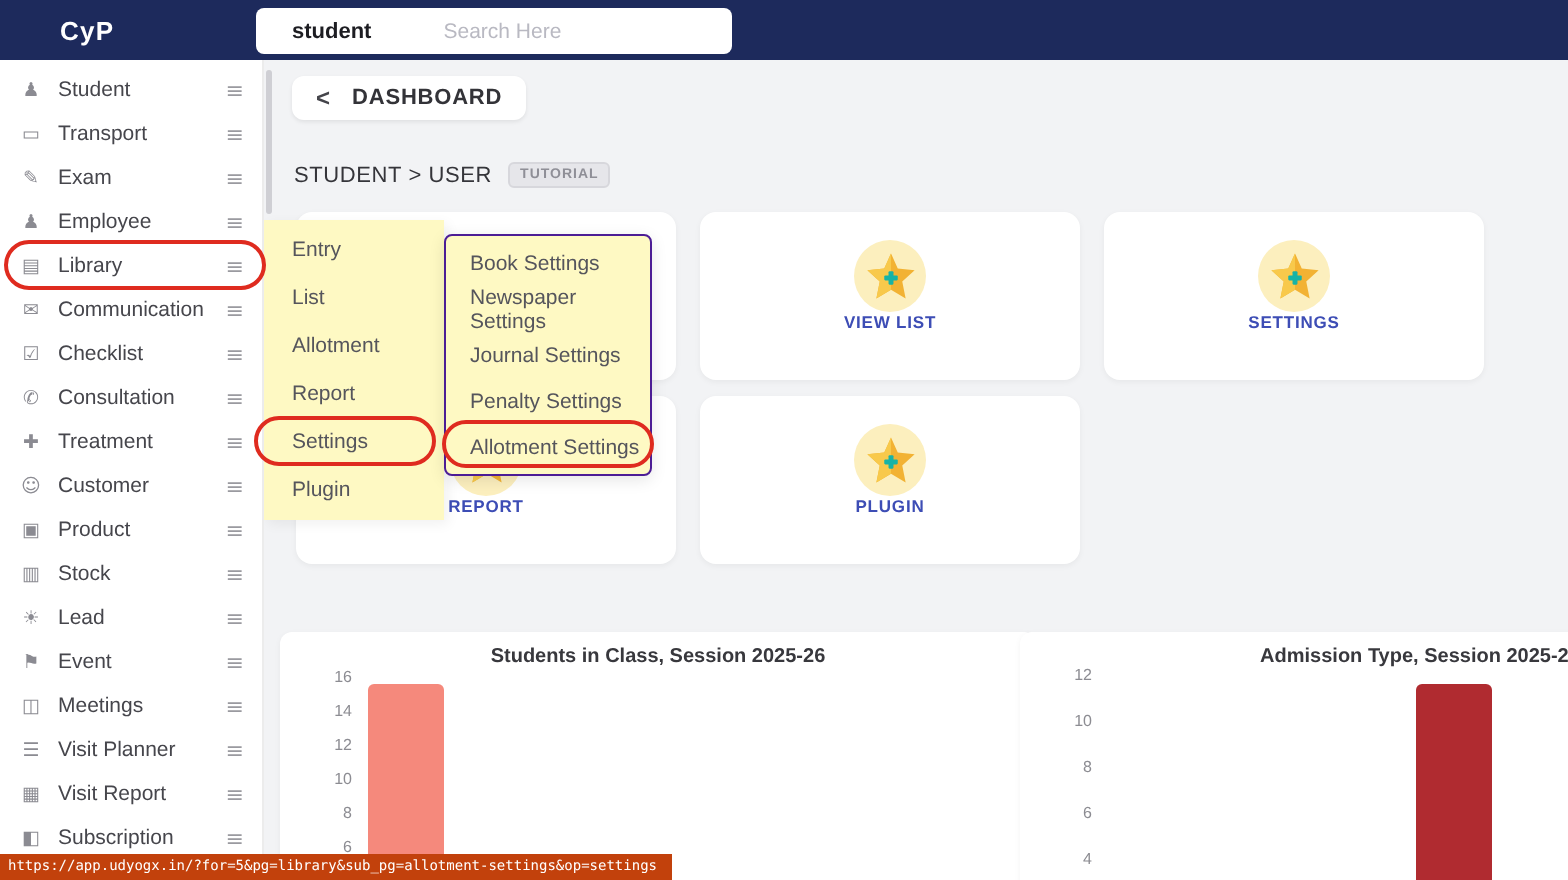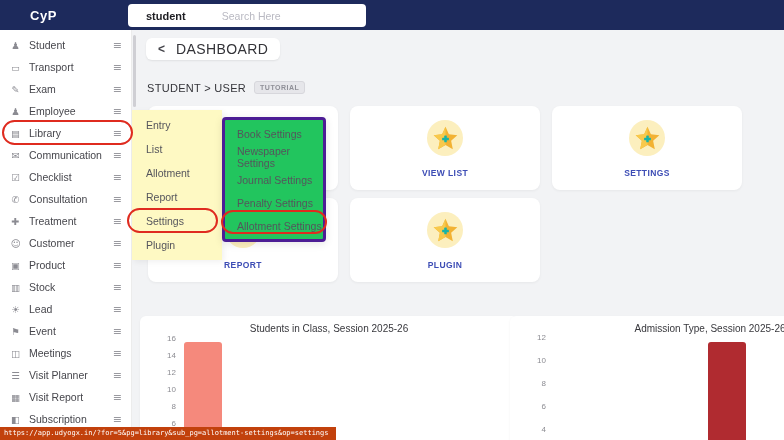--- a/index.html
+++ b/index.html
@@ -19,49 +19,49 @@
   .side-item{height:22px;display:flex;align-items:center;padding:0 9px;cursor:pointer}
   .side-icon{width:13px;font-size:9.5px;color:#8b8b92;font-family:"DejaVu Sans",sans-serif;text-align:center;flex:0 0 13px}
   .side-label{font-size:10.5px;color:#46464c;margin-left:7px;flex:1;white-space:nowrap}
   .side-handle{font-size:11px;color:#9a9aa0;font-family:"DejaVu Sans",sans-serif}
   .scroll-thumb{position:absolute;left:133px;top:35px;width:3px;height:72px;background:#cfcfd4;border-radius:2px;z-index:16}
 
   
   .main-bg{position:absolute;left:132px;top:30px;right:0;bottom:0;background:#f2f3f5}
   .back-pill{position:absolute;left:146px;top:38px;height:22px;background:#fff;border-radius:6px;display:flex;align-items:center;padding:0 12px;box-shadow:0 1px 2px rgba(0,0,0,.08);z-index:2;cursor:pointer}
   .back-chevron{font-size:12px;color:#44444a;margin-right:11px;font-weight:bold}
-  .back-label{font-size:14px;font-weight:normal;color:#333338;letter-spacing:.4px}
+  .back-label{font-size:11px;font-weight:bold;color:#333338;letter-spacing:.4px}
   .breadcrumb-row{position:absolute;left:147px;top:81px;display:flex;align-items:center;z-index:2}
   .breadcrumb{font-size:11px;font-weight:normal;color:#35353a;letter-spacing:.3px}
   .badge{margin-left:8px;background:#e6e6ea;border:1px solid #d7d7dc;color:#8f8f97;font-size:7px;font-weight:bold;letter-spacing:.5px;padding:2px 5px;border-radius:3px}
 
   
   .cards-grid{position:absolute;left:148px;top:106px;display:grid;grid-template-columns:repeat(3,190px);grid-auto-rows:84px;column-gap:12px;row-gap:8px;z-index:1}
   .card{background:#fff;border-radius:8px;box-shadow:0 1px 3px rgba(0,0,0,.05);display:flex;flex-direction:column;align-items:center;cursor:pointer}
   .star-circle{width:36px;height:36px;border-radius:50%;background:#fcefbe;margin-top:14px;display:flex;align-items:center;justify-content:center}
   .star-circle svg{width:27px;height:27px}
-  .card-label{margin-top:12px;font-size:8.5px;font-weight:bold;color:#3d4db5;letter-spacing:.4px;text-align:center}
+  .card-label{font-size:8.5px;font-weight:bold;color:#3d4db5;letter-spacing:.4px;text-align:center}
 
   
   .submenu{position:absolute;left:132px;top:110px;width:90px;background:#fef9c3;z-index:5;box-shadow:2px 2px 6px rgba(0,0,0,.06);padding:3px 0}
   .submenu-item{height:24px;display:flex;align-items:center;padding-left:14px;font-size:10.5px;color:#55555c;cursor:pointer}
-  .flyout{position:absolute;left:222px;top:117px;width:104px;background:#22c55e;border:3px solid #4c1d95;border-radius:4px;z-index:6;box-shadow:0 2px 8px rgba(0,0,0,.10);padding:2px 0}
+  .flyout{position:absolute;left:222px;top:117px;width:104px;background:#fef9c3;border:1px solid #4c1d95;border-radius:4px;z-index:6;box-shadow:0 2px 8px rgba(0,0,0,.10);padding:2px 0}
   .flyout-item{height:23px;display:flex;align-items:center;padding-left:12px;font-size:10.5px;color:#55555c;cursor:pointer}
 
   
   .annotation{position:absolute;border:2px solid #df2b1f;border-radius:13px;z-index:30;pointer-events:none;background:transparent}
   #ann-library{left:2px;top:120px;width:131px;height:25px}
   #ann-settings{left:127px;top:208px;width:91px;height:25px}
   #ann-allotment{left:221px;top:210px;width:106px;height:24px}
 
   
   .chart-card{position:absolute;background:#fff;border-radius:6px;box-shadow:0 1px 3px rgba(0,0,0,.05);z-index:1;overflow:hidden}
   #chartA{left:140px;top:316px;width:378px;height:150px}
   #chartB{left:510px;top:316px;width:400px;height:150px}
-  .chart-title{text-align:center;font-size:10px;font-weight:normal;color:#38383d;margin-top:7px}
+  .chart-title{text-align:center;font-size:10px;font-weight:bold;color:#38383d;margin-top:7px}
   .y-axis{position:absolute;left:14px;top:14px;width:22px}
   #chartB .y-axis{top:10px}
   .y-axis div{font-size:8px;color:#8c8c92;display:flex;align-items:center;justify-content:flex-end;width:100%}
   #chartA .y-axis div{height:17px}
   #chartB .y-axis div{height:23px}
   .bar{position:absolute;top:26px;width:38px;height:140px;border-radius:3px 3px 0 0}
   #chartA .bar{left:44px}
   #chartB .bar{left:198px}
 
   

